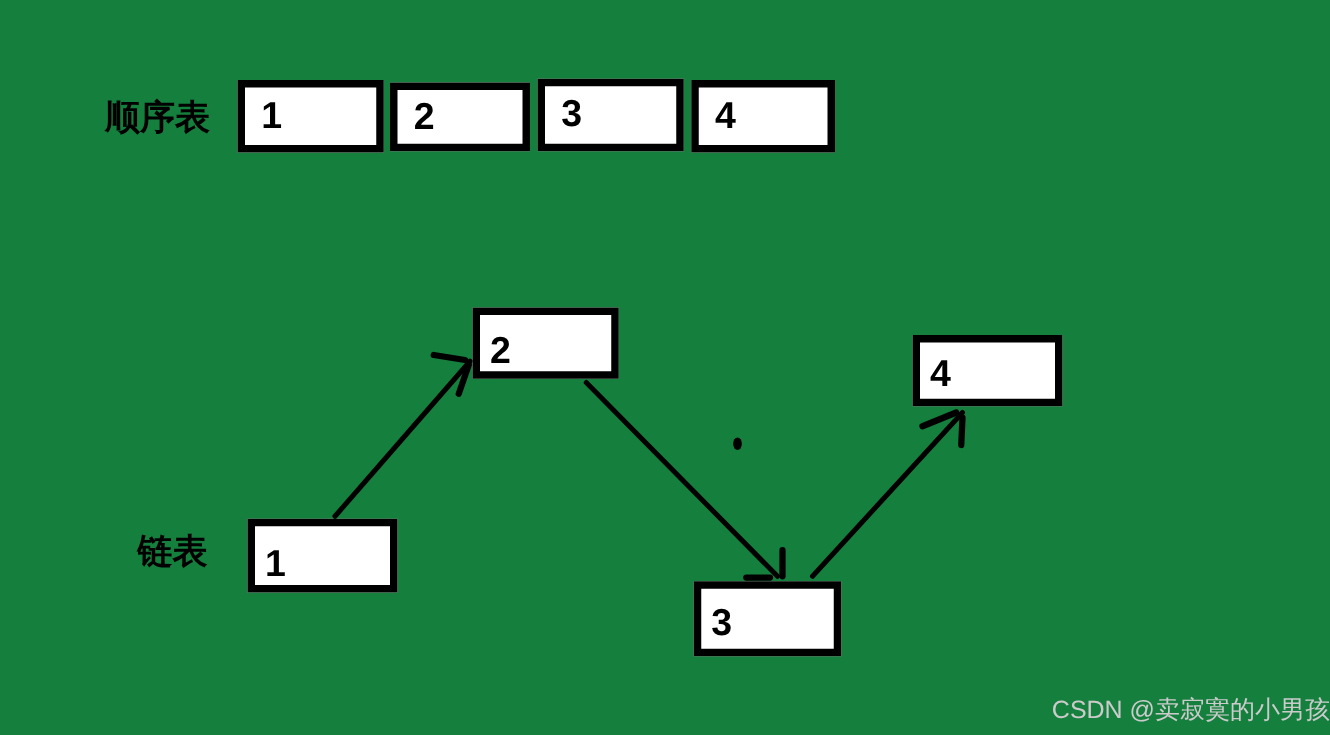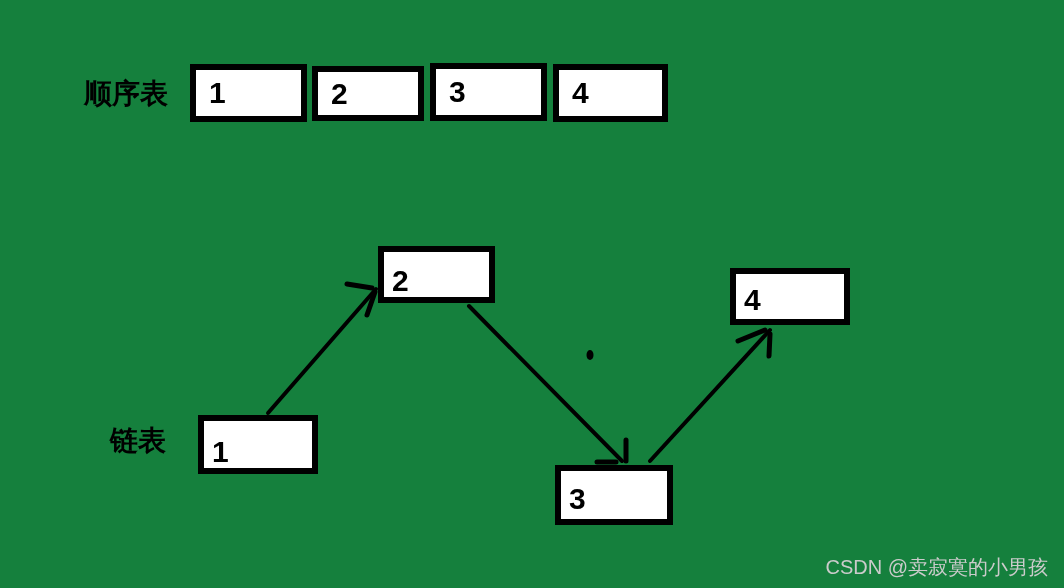--- a/index.html
+++ b/index.html
@@ -68,21 +68,21 @@
   .stroke {
     stroke: #000000;
     stroke-width: 4;
     stroke-linecap: round;
     fill: none;
   }
   .barb { stroke-width: 5; }
 
   .watermark {
     position: absolute;
-    right: 16px;
+    right: 0;
     bottom: 7px;
     font-size: 20px;
     color: #cbcbcb;
     white-space: nowrap;
   }
 </style>
 </head>
 <body>
 
 <div class="canvas">

